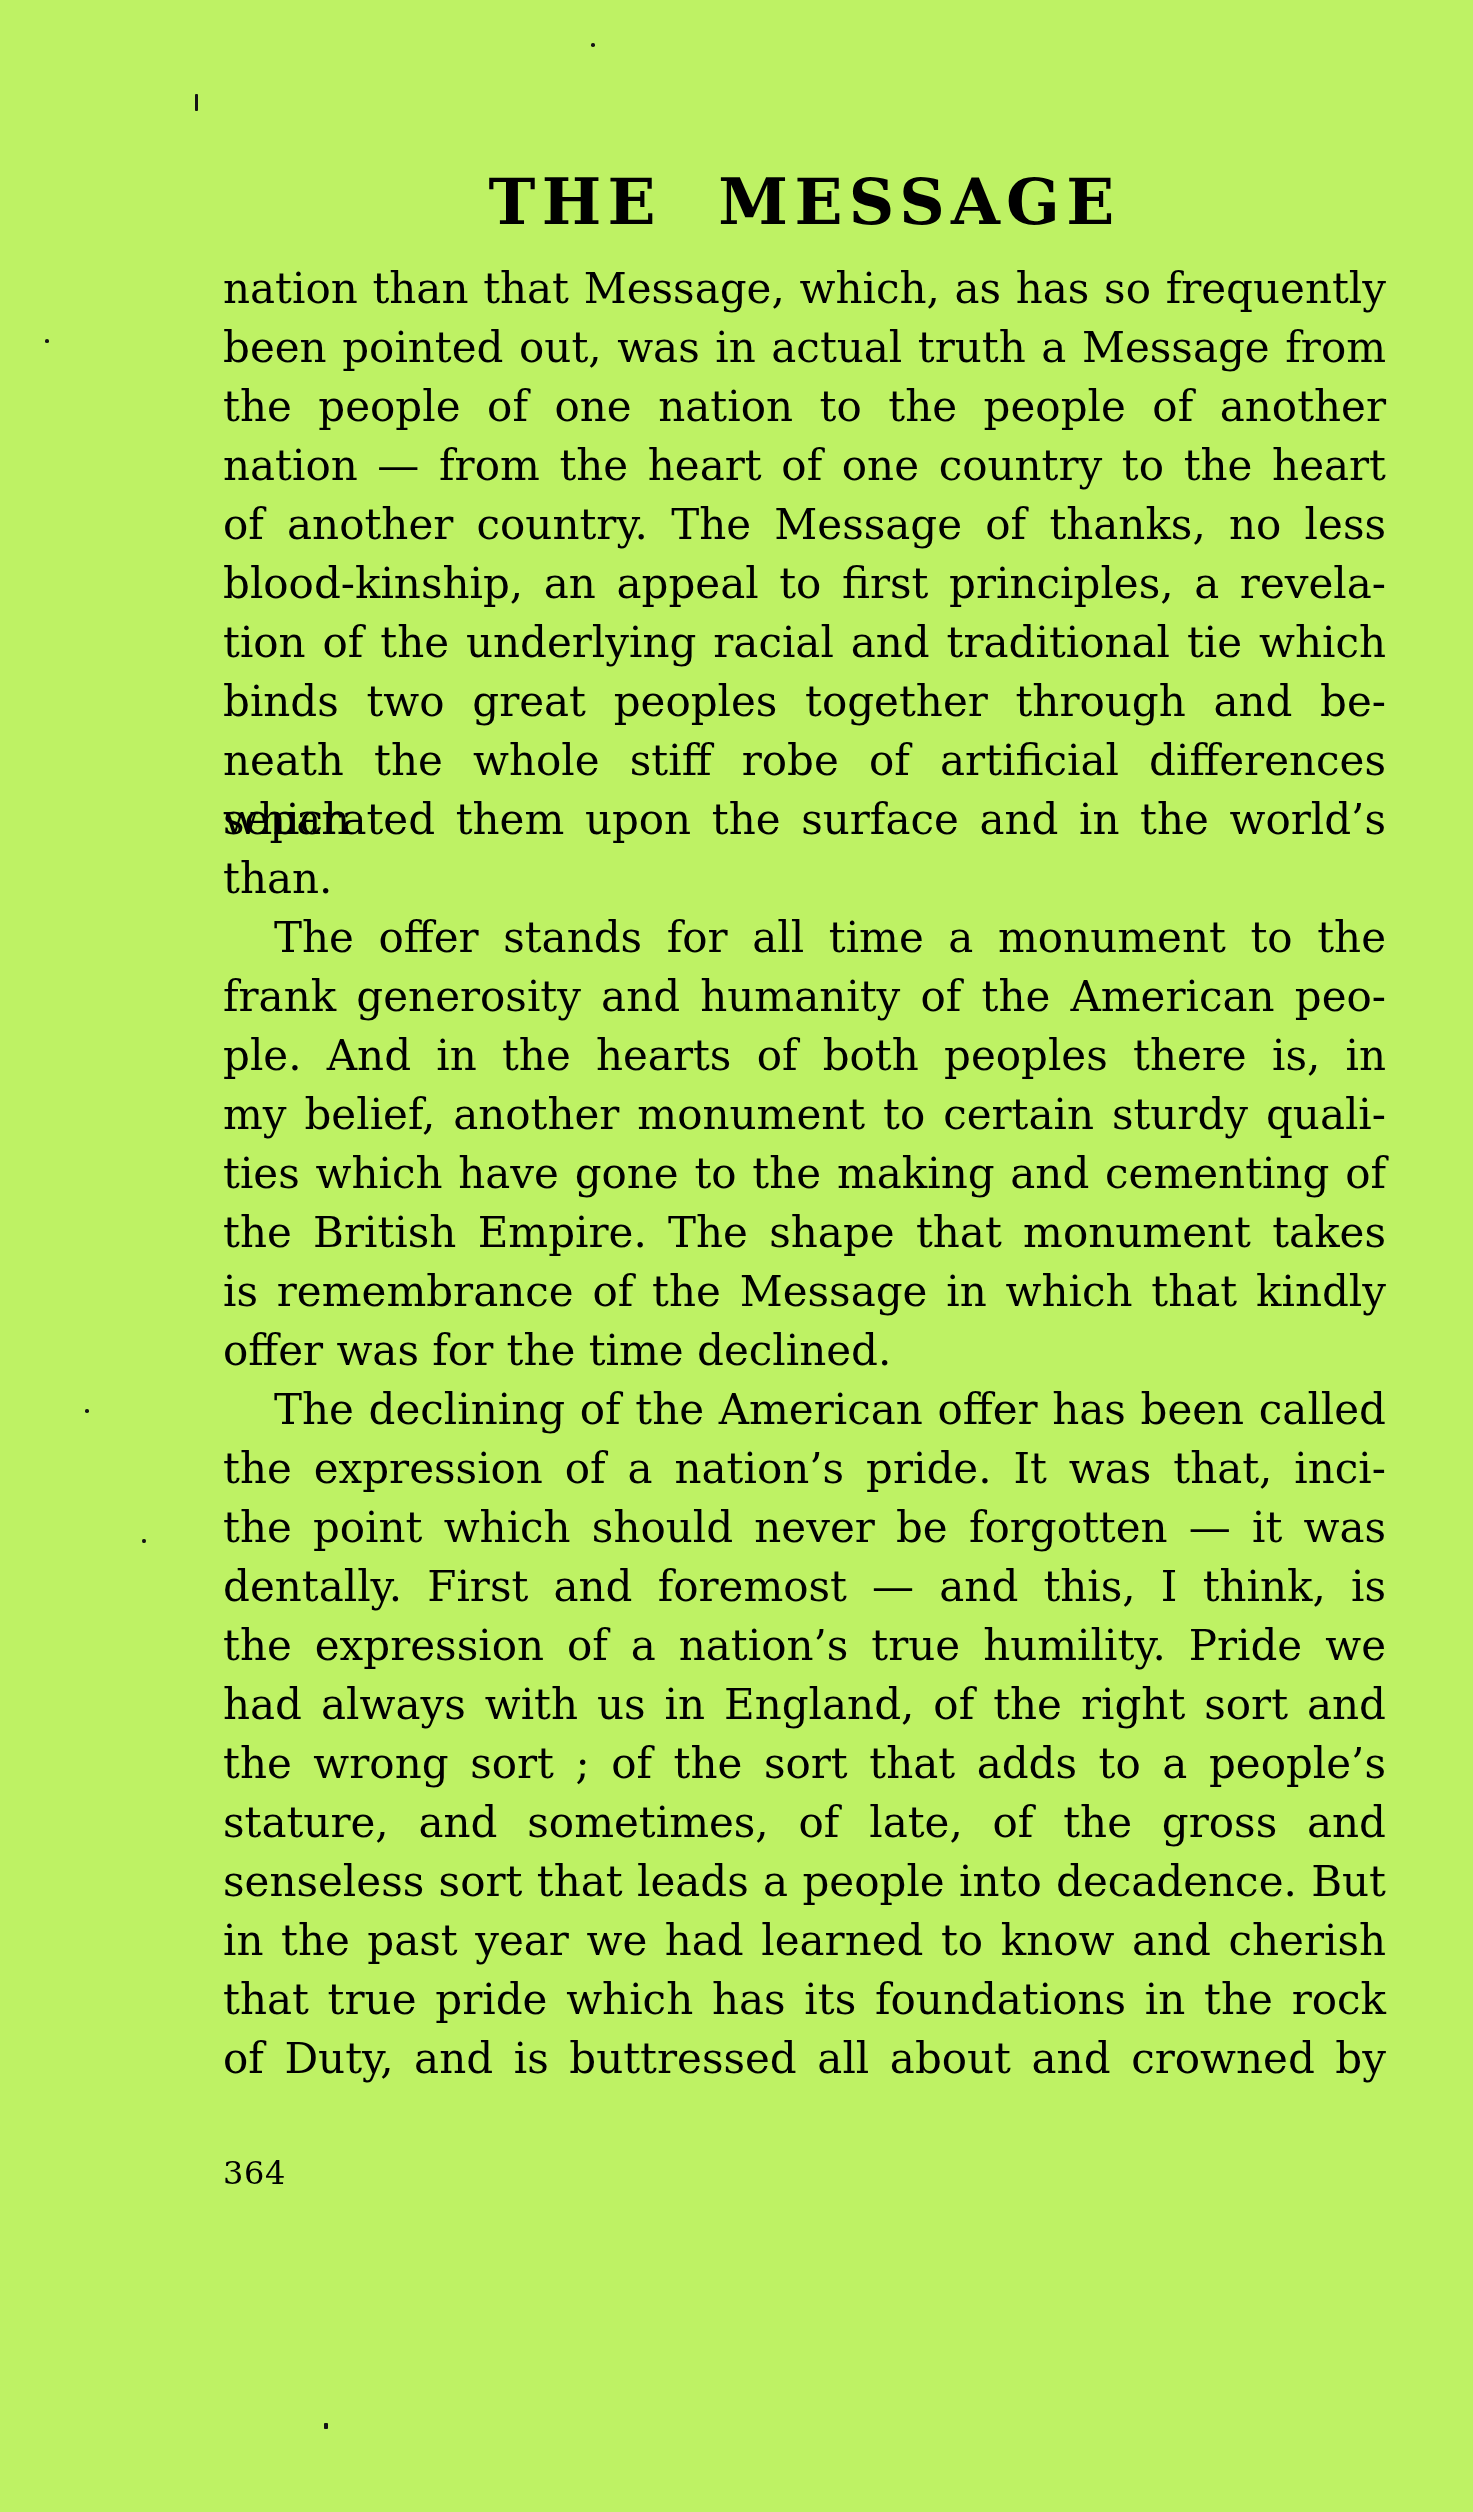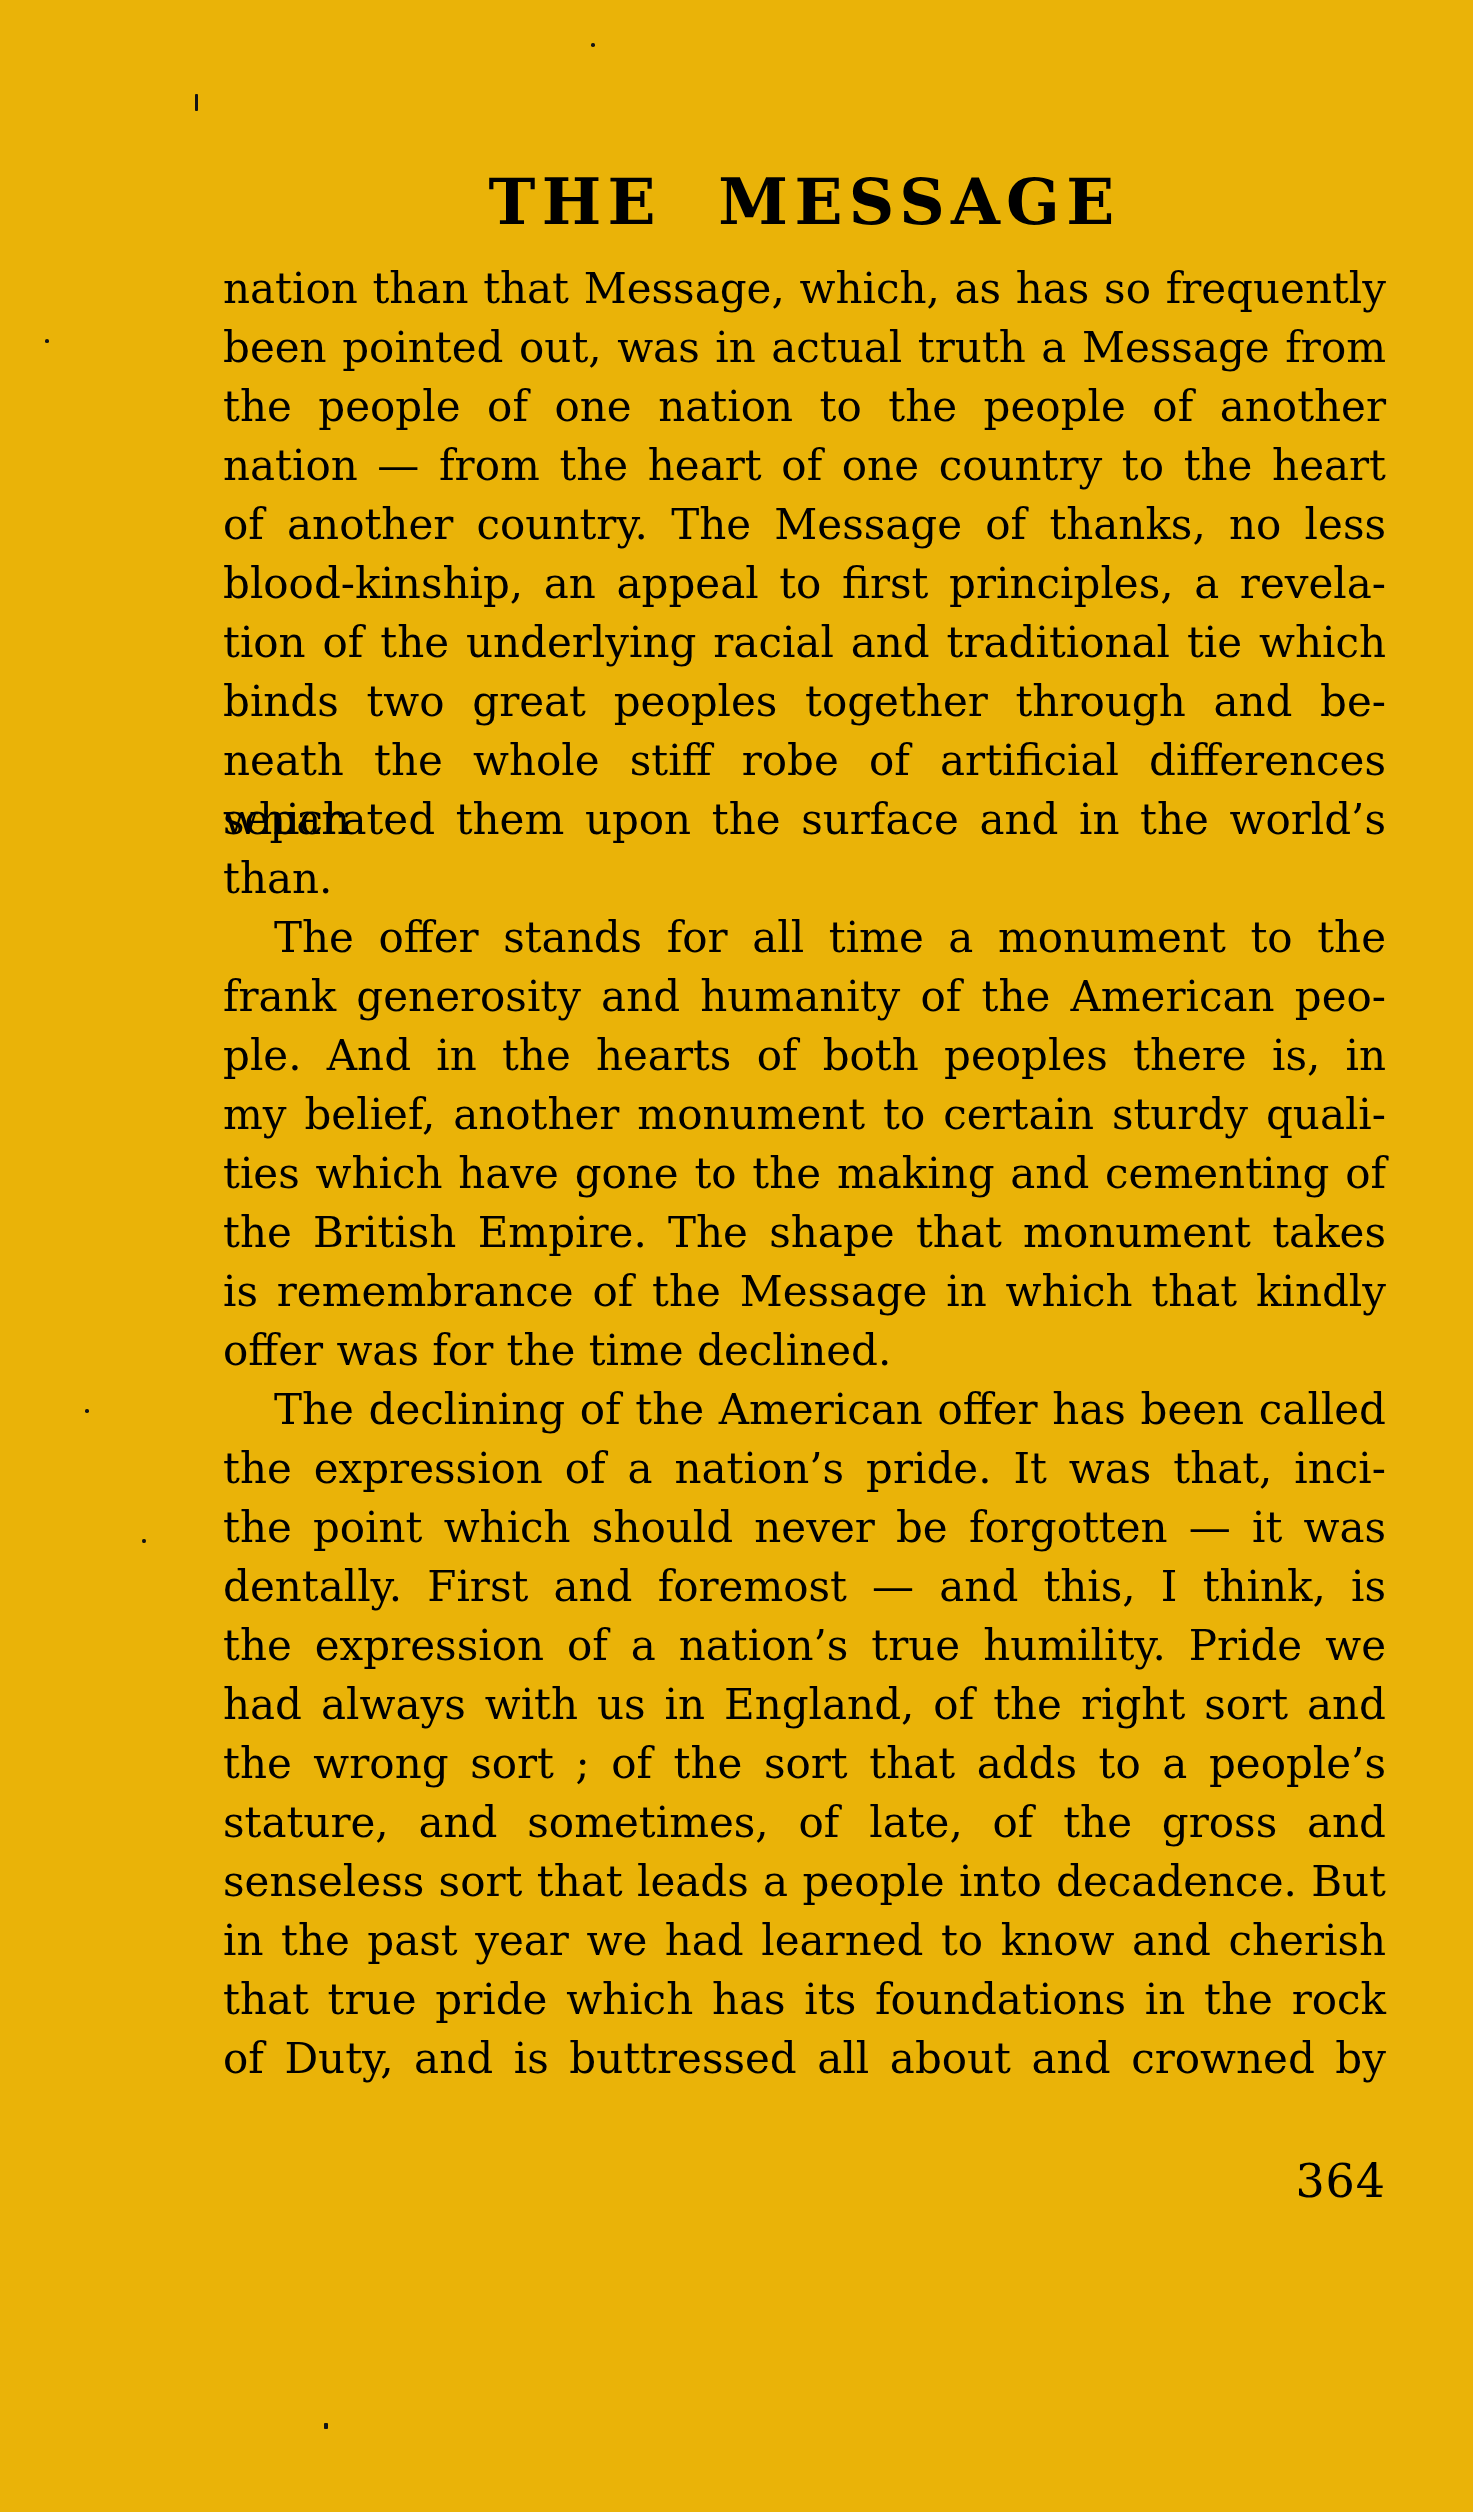--- a/index.html
+++ b/index.html
@@ -4,21 +4,21 @@
 <style>
   html, body {
     margin: 0;
     padding: 0;
     background: #ffffff;
   }
   .page {
     position: relative;
     width: 1473px;
     height: 2512px;
-    background: #eab308;
+    background: #bef264;
     color: #000000;
     font-family: "DejaVu Serif", "Liberation Serif", serif;
     overflow: hidden;
   }
   .page-title {
     position: absolute;
     left: 223px;
     top: 168px;
     width: 1163px;
     text-align: center;
@@ -46,22 +46,22 @@
     height: 59px;
     overflow: visible;
   }
   .line.indent { padding-left: 51px; }
   .line.noj { text-align-last: left; }
   .page-number {
     position: absolute;
     left: 223px;
     top: 2154px;
     width: 1163px;
-    text-align: right;
-    font-size: 46px;
+    text-align: left;
+    font-size: 32px;
     letter-spacing: 0.02em;
   }
   .speck {
     position: absolute;
     background: #141414;
     border-radius: 50%;
   }
   .speck.tick { border-radius: 0.9px; }
 </style>
 </head>

